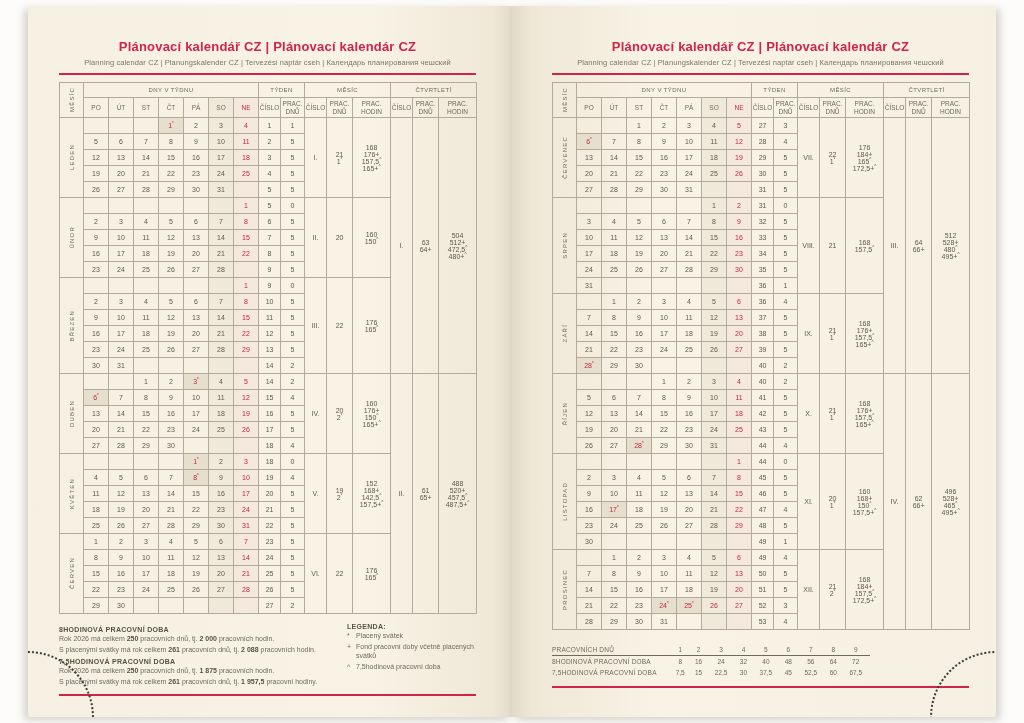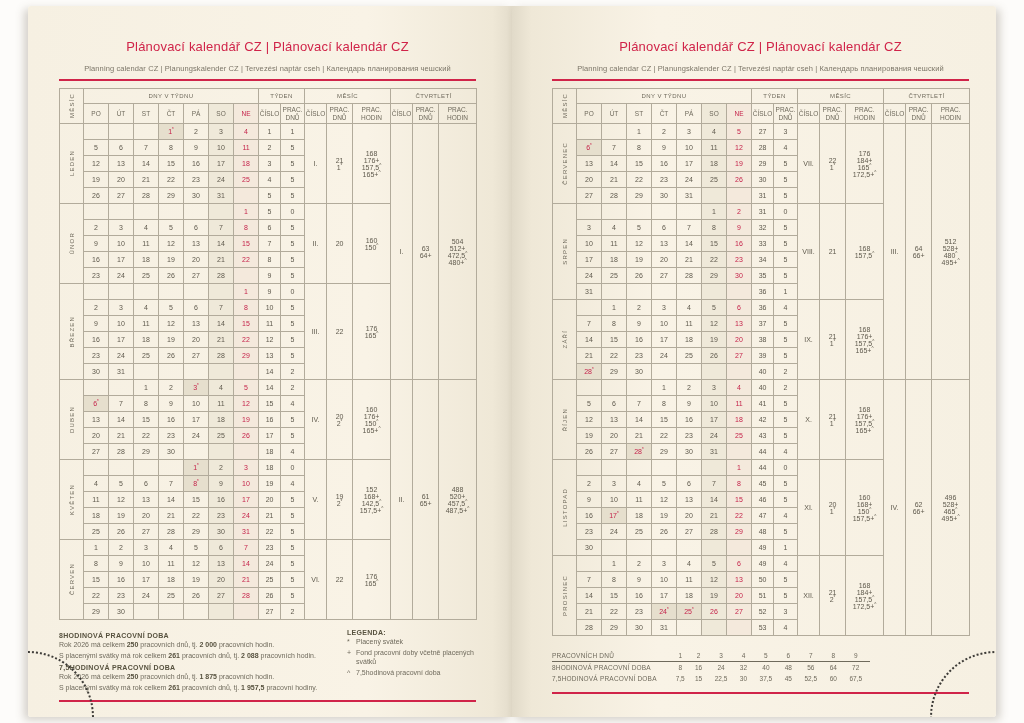--- a/index.html
+++ b/index.html
@@ -20,25 +20,25 @@
   .page.right{
     border-radius:0 3px 3px 0;
     box-shadow:4px 3px 8px rgba(90,80,60,.25);
     background:linear-gradient(to left,#f6f0e2 0%,#f9f3e6 70%,#efe8d7 96%,#e1dac9 100%);
   }
   .content{position:absolute;top:34px;width:417px;}
   .page.left .content{left:31px;}
   .page.right .content{right:27px;}
 
   .title{
-    text-align:center;color:#d02449;font-weight:normal;font-size:13px;
+    text-align:center;color:#d02449;font-weight:bold;font-size:13px;
     letter-spacing:.2px;line-height:1.1;
   }
   .subtitle{
-    text-align:center;color:#7c7668;font-size:7.5px;margin-top:10px;letter-spacing:.1px;
+    text-align:center;color:#7c7668;font-size:7.5px;margin-top:4px;letter-spacing:.1px;
   }
   .red-rule{border:0;border-top:2px solid #d02449;margin:6px 0 7px 0;}
 
   table.cal{
     width:417px;border-collapse:collapse;table-layout:fixed;
     border:1px solid #8d8777;
   }
   table.cal th,table.cal td{
     border:1px solid #b2ab9b;padding:0;text-align:center;vertical-align:middle;
     color:#5e594c;overflow:hidden;

